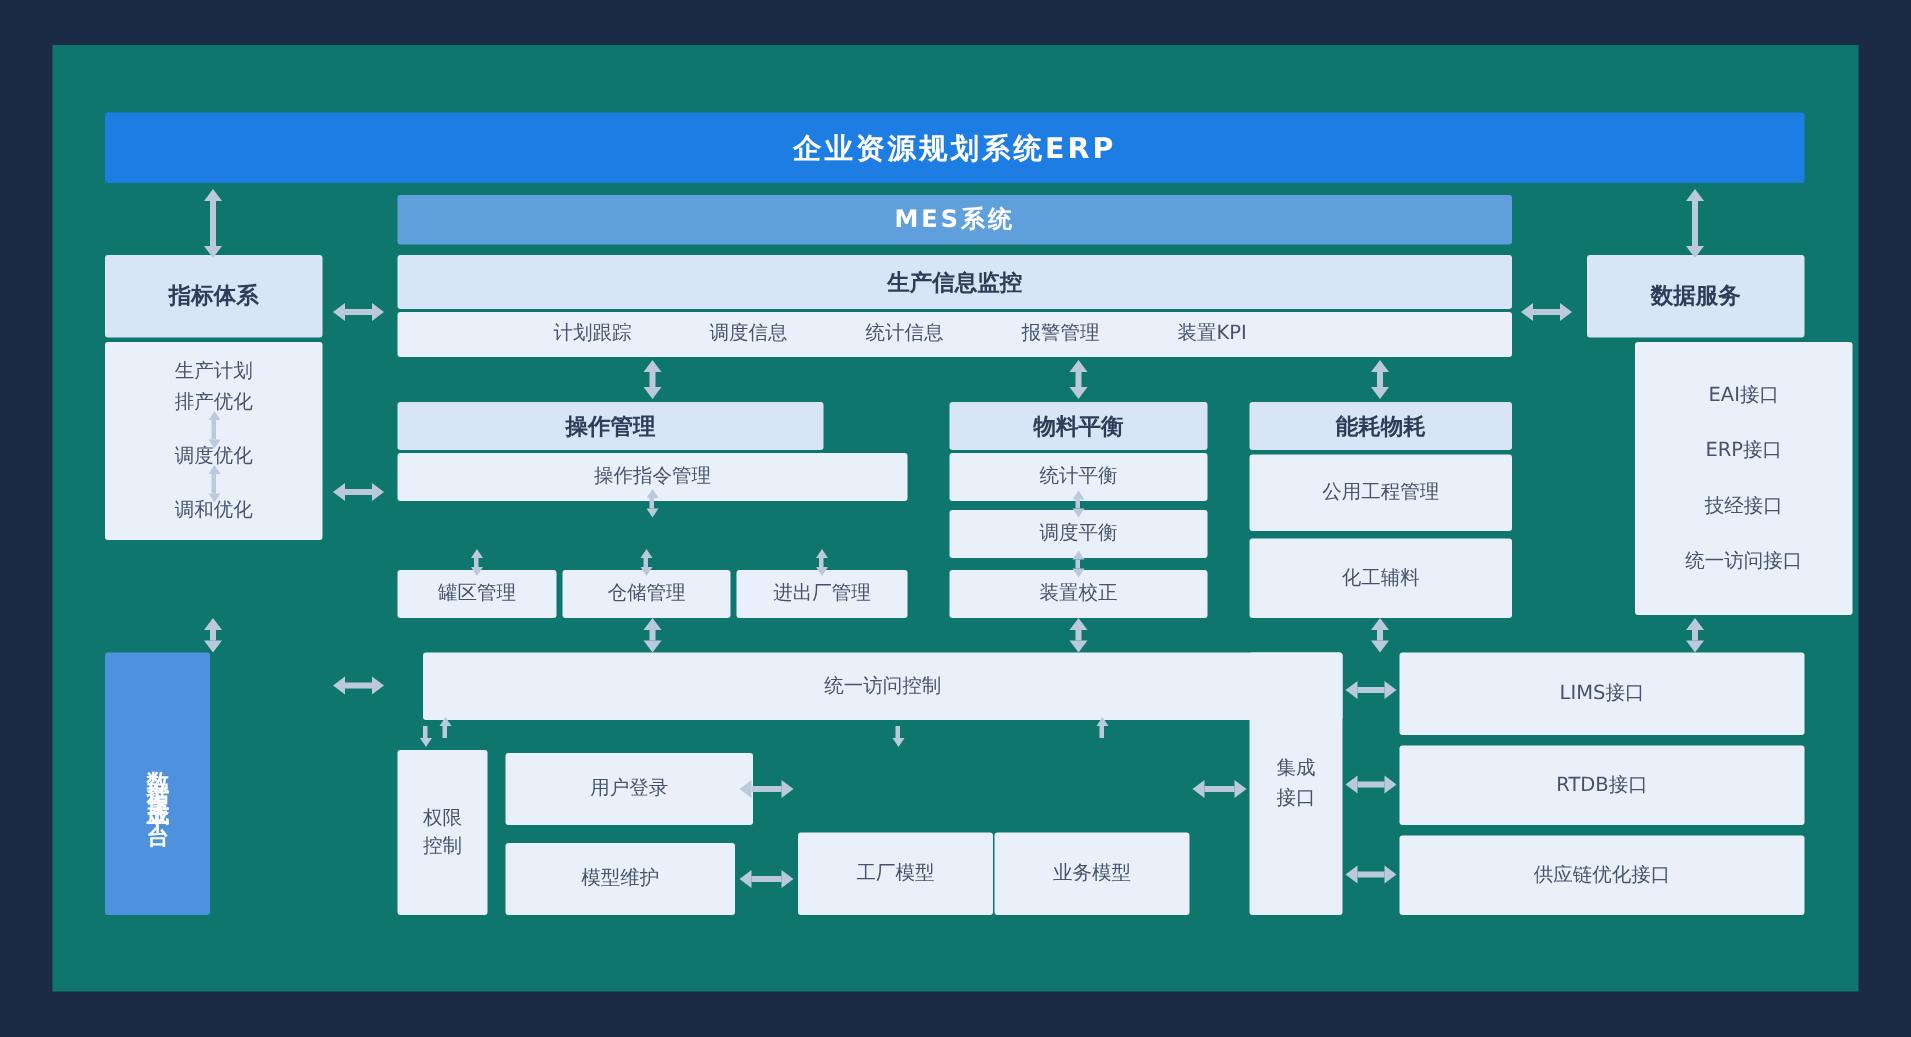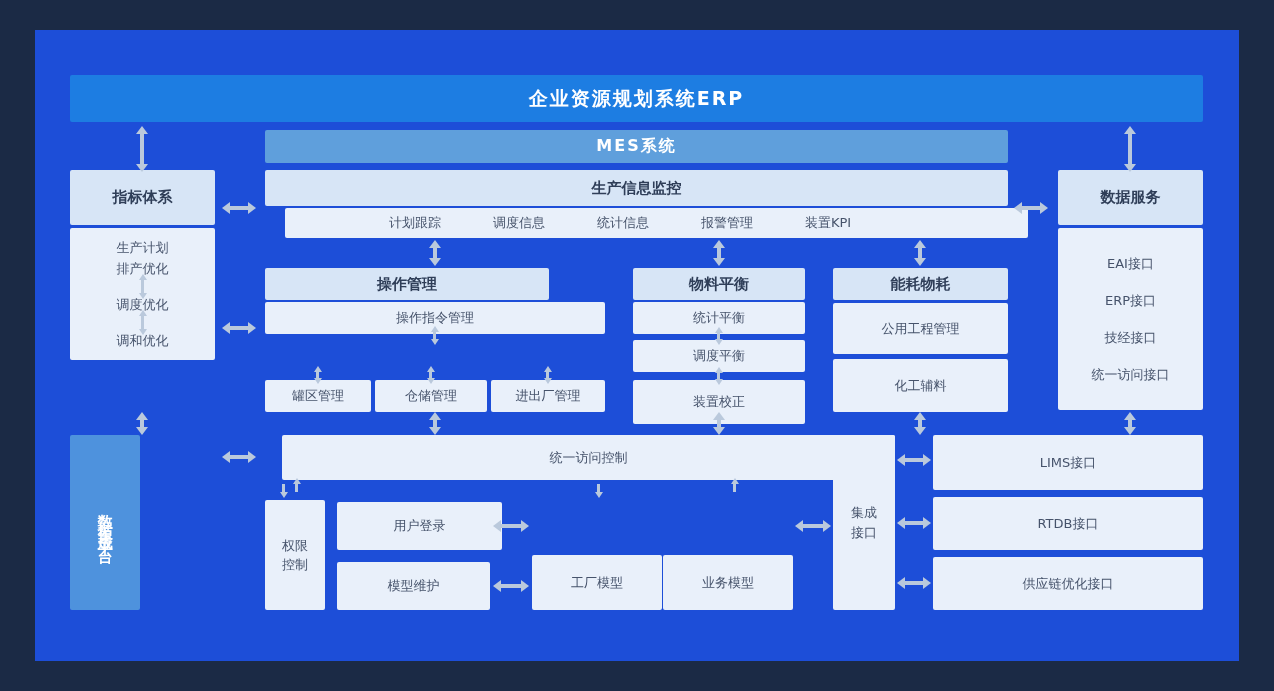--- a/index.html
+++ b/index.html
@@ -1,42 +1,42 @@
 <!DOCTYPE html>
 <html><head>
 <meta charset="utf-8">
 <style>
   html,body{margin:0;padding:0;}
   body{
     background:#1b2a45;
     font-family:"DejaVu Sans","Liberation Sans",sans-serif;
   }
   .stage{position:relative;width:1274px;height:691px;background:#1b2a45;overflow:hidden;}
-  .canvas{position:absolute;left:35px;top:30px;width:1204px;height:631px;background:#1d4ed8;}
+  .canvas{position:absolute;left:35px;top:30px;width:1204px;height:631px;background:#0f766e;}
 
   .box{
     position:absolute;box-sizing:border-box;
     display:flex;align-items:center;justify-content:center;
     border-radius:2px;text-align:center;
     background:#e9f0fa;color:#46536b;font-size:13px;line-height:1.5;
   }
   .hdr{background:#d7e5f6;color:#2f3e58;font-size:15px;font-weight:bold;}
   .banner{
     position:absolute;box-sizing:border-box;
     display:flex;align-items:center;justify-content:center;
     color:#ffffff;border-radius:2px;font-weight:bold;letter-spacing:2px;
   }
   .erp{background:#1d7de2;font-size:19px;}
   .mes{background:#5f9fdc;font-size:16px;}
   .vbar{
     background:#4e92dd;color:#ffffff;font-size:15px;font-weight:bold;
     writing-mode:vertical-lr;text-orientation:upright;letter-spacing:7px;
   }
   .colstack{flex-direction:column;justify-content:space-evenly;padding:8px 0;}
-  .monrow{justify-content:flex-start;padding-left:104px;gap:52px;margin-left:20px;}
+  .monrow{justify-content:flex-start;padding-left:104px;gap:52px;}
   .wrapnarrow{padding:0 15px;}
 
   
   .ah{position:absolute;height:4px;background:#bac9dc;}
   .ah::before{content:'';position:absolute;left:-8px;top:-4px;border:6px solid transparent;border-left:none;border-right:8px solid #bac9dc;}
   .ah::after{content:'';position:absolute;right:-8px;top:-4px;border:6px solid transparent;border-right:none;border-left:8px solid #bac9dc;}
   .av{position:absolute;width:4px;background:#bac9dc;}
   .av::before{content:'';position:absolute;top:-8px;left:-4px;border:6px solid transparent;border-top:none;border-bottom:8px solid #bac9dc;}
   .av::after{content:'';position:absolute;bottom:-8px;left:-4px;border:6px solid transparent;border-bottom:none;border-top:8px solid #bac9dc;}
   .av.sm{width:3px;}
@@ -61,21 +61,21 @@
     <div class="box colstack" style="left:35px;top:198px;width:145px;height:132px">
       <span>生产计划</span>
       <span>排产优化</span>
       <span class="arrv"></span>
       <span>调度优化</span>
       <span class="arrv"></span>
       <span>调和优化</span>
     </div>
 
     <div class="box hdr" style="left:1023px;top:140px;width:145px;height:55px">数据服务</div>
-    <div class="box colstack" style="left:1023px;top:198px;width:145px;height:182px">
+    <div class="box colstack" style="left:1055px;top:198px;width:145px;height:182px">
       <span>EAI接口</span>
       <span>ERP接口</span>
       <span>技经接口</span>
       <span>统一访问接口</span>
     </div>
 
     <div class="box hdr" style="left:230px;top:140px;width:743px;height:36px">生产信息监控</div>
     <div class="box monrow" style="left:230px;top:178px;width:743px;height:30px">
       <span>计划跟踪</span>
       <span>调度信息</span>
@@ -86,21 +86,21 @@
 
     <div class="box hdr" style="left:230px;top:238px;width:284px;height:32px">操作管理</div>
     <div class="box" style="left:230px;top:272px;width:340px;height:32px">操作指令管理</div>
     <div class="box" style="left:230px;top:350px;width:106px;height:32px">罐区管理</div>
     <div class="box" style="left:340px;top:350px;width:112px;height:32px">仓储管理</div>
     <div class="box" style="left:456px;top:350px;width:114px;height:32px">进出厂管理</div>
 
     <div class="box hdr" style="left:598px;top:238px;width:172px;height:32px">物料平衡</div>
     <div class="box" style="left:598px;top:272px;width:172px;height:32px">统计平衡</div>
     <div class="box" style="left:598px;top:310px;width:172px;height:32px">调度平衡</div>
-    <div class="box" style="left:598px;top:350px;width:172px;height:44px">装置校正</div>
+    <div class="box" style="left:598px;top:350px;width:172px;height:32px">装置校正</div>
 
     <div class="box hdr" style="left:798px;top:238px;width:175px;height:32px">能耗物耗</div>
     <div class="box" style="left:798px;top:273px;width:175px;height:51px">公用工程管理</div>
     <div class="box" style="left:798px;top:329px;width:175px;height:53px">化工辅料</div>
 
     <div class="box vbar" style="left:35px;top:405px;width:70px;height:175px">数据集成平台</div>
     <div class="box" style="left:247px;top:405px;width:613px;height:45px">统一访问控制</div>
     <div class="box wrapnarrow" style="left:230px;top:470px;width:60px;height:110px">权限控制</div>
     <div class="box" style="left:302px;top:472px;width:165px;height:48px">用户登录</div>
     <div class="box" style="left:302px;top:532px;width:153px;height:48px">模型维护</div>

